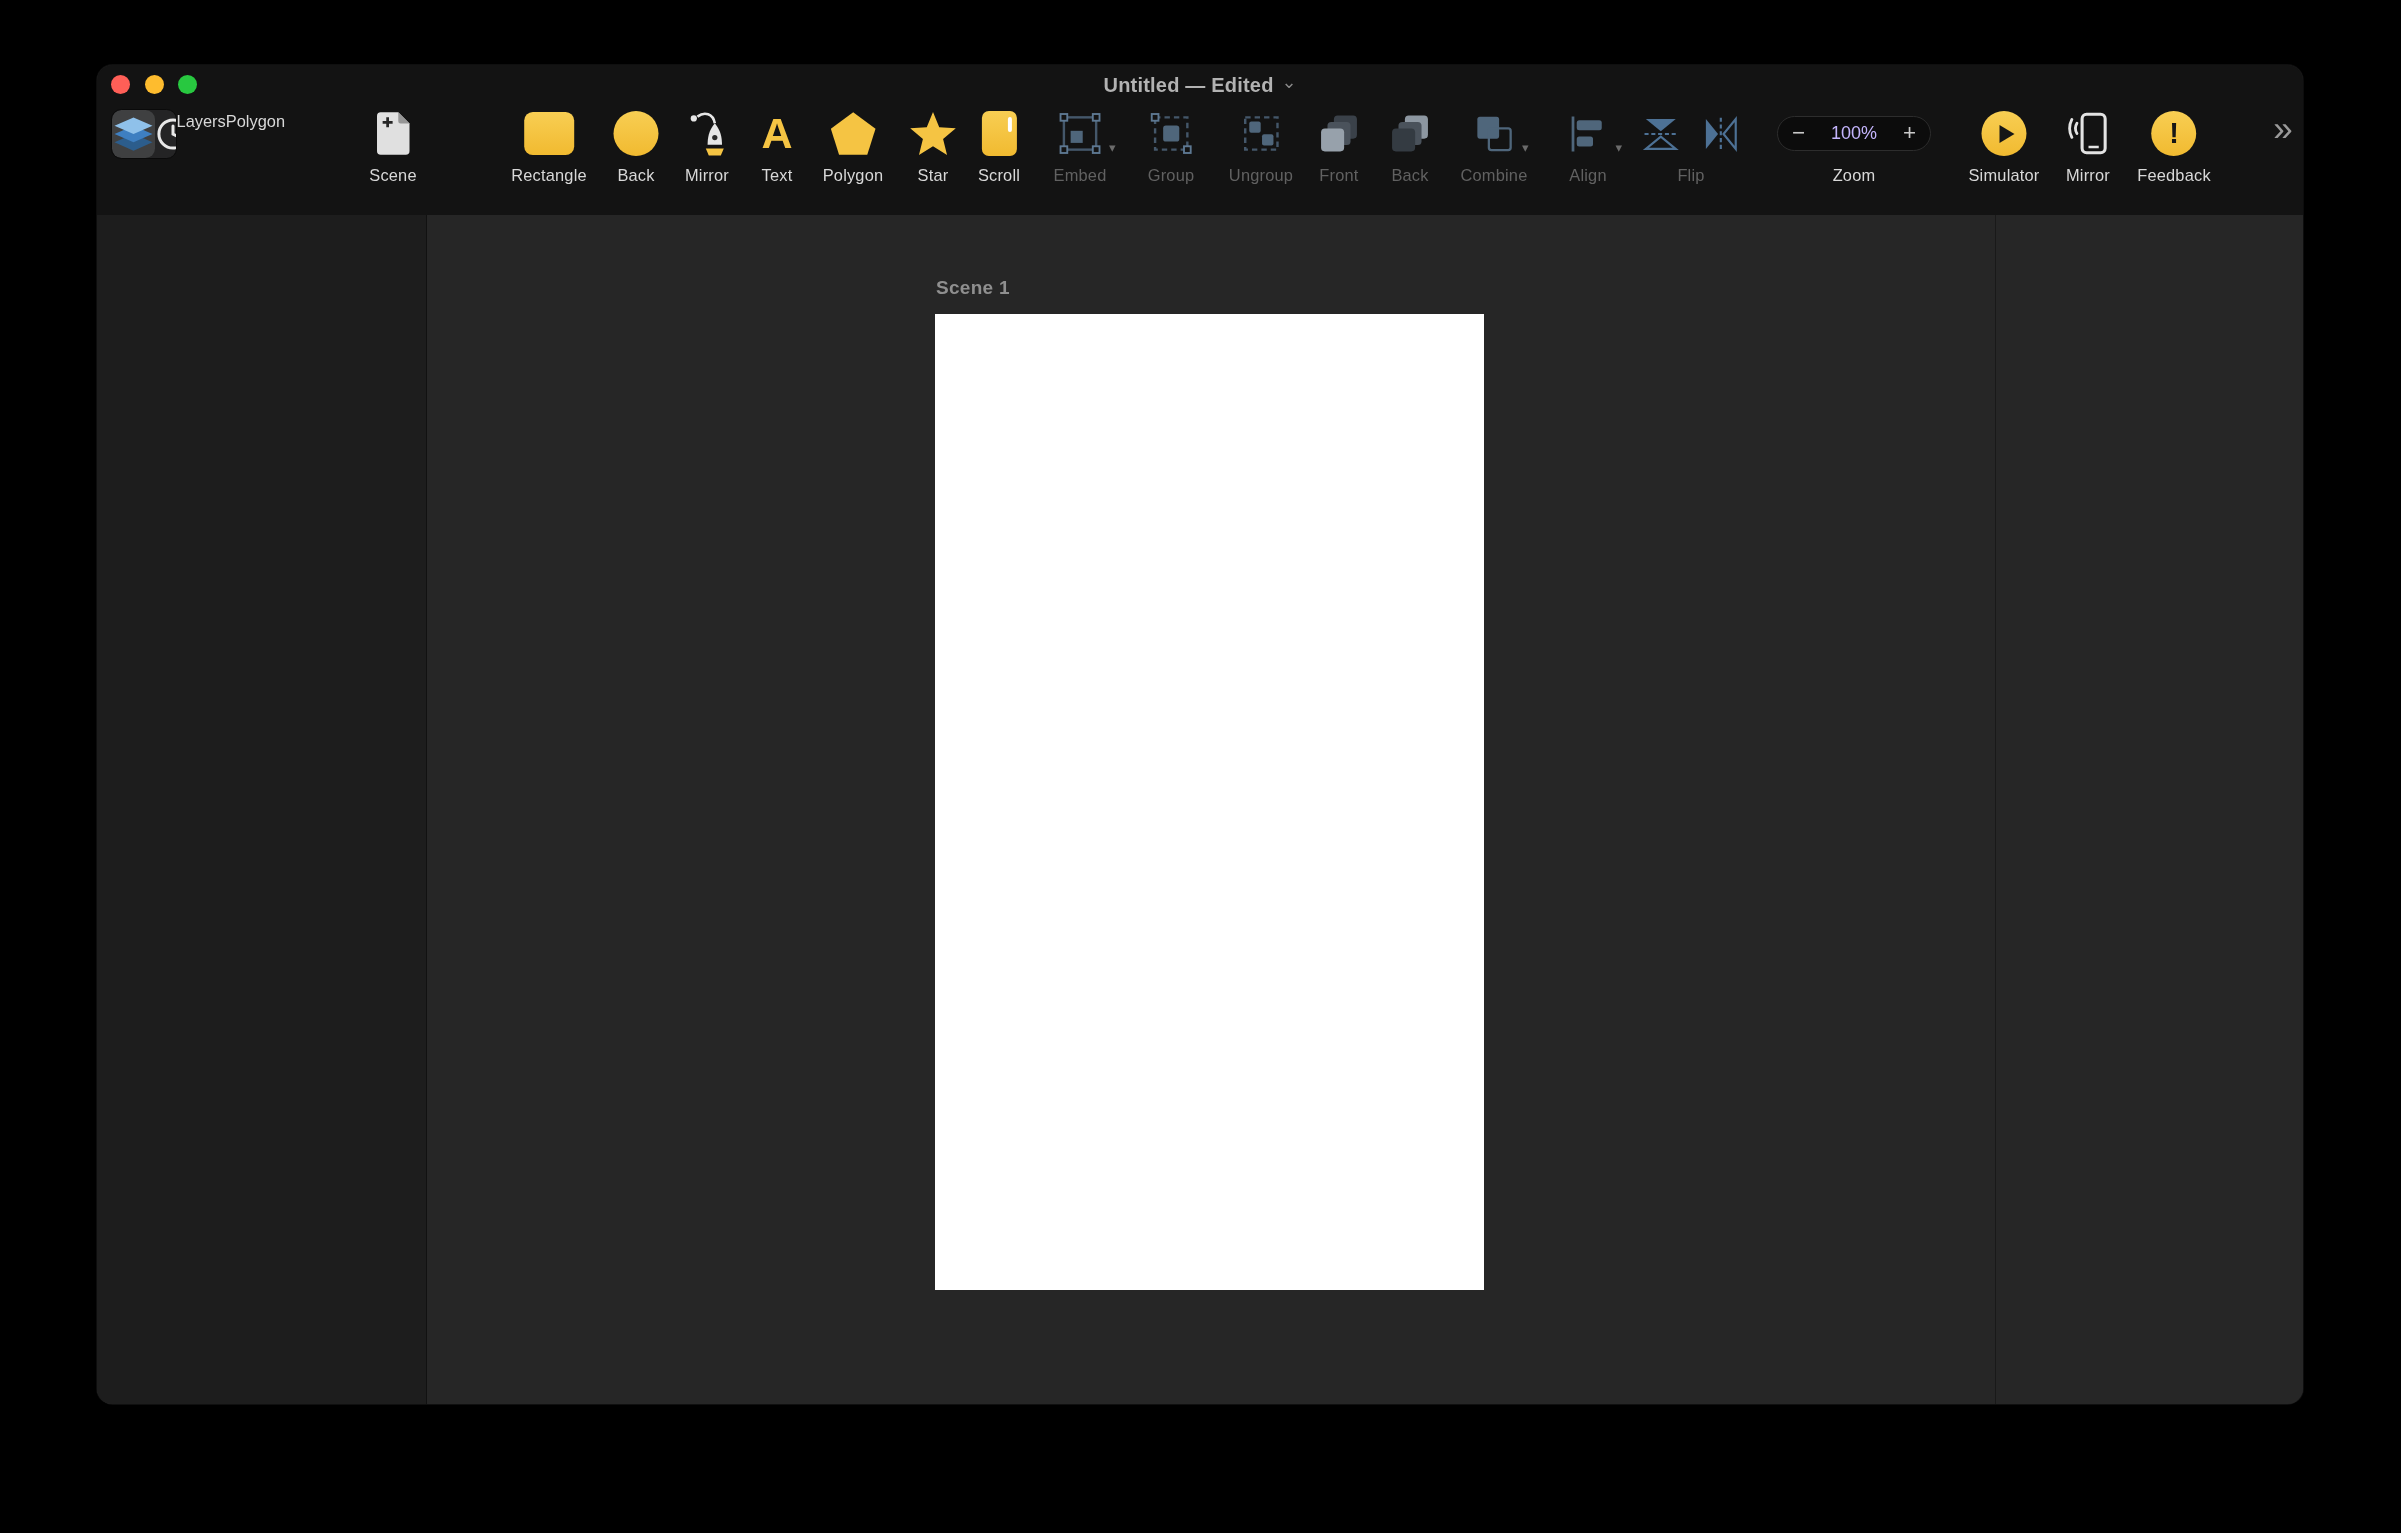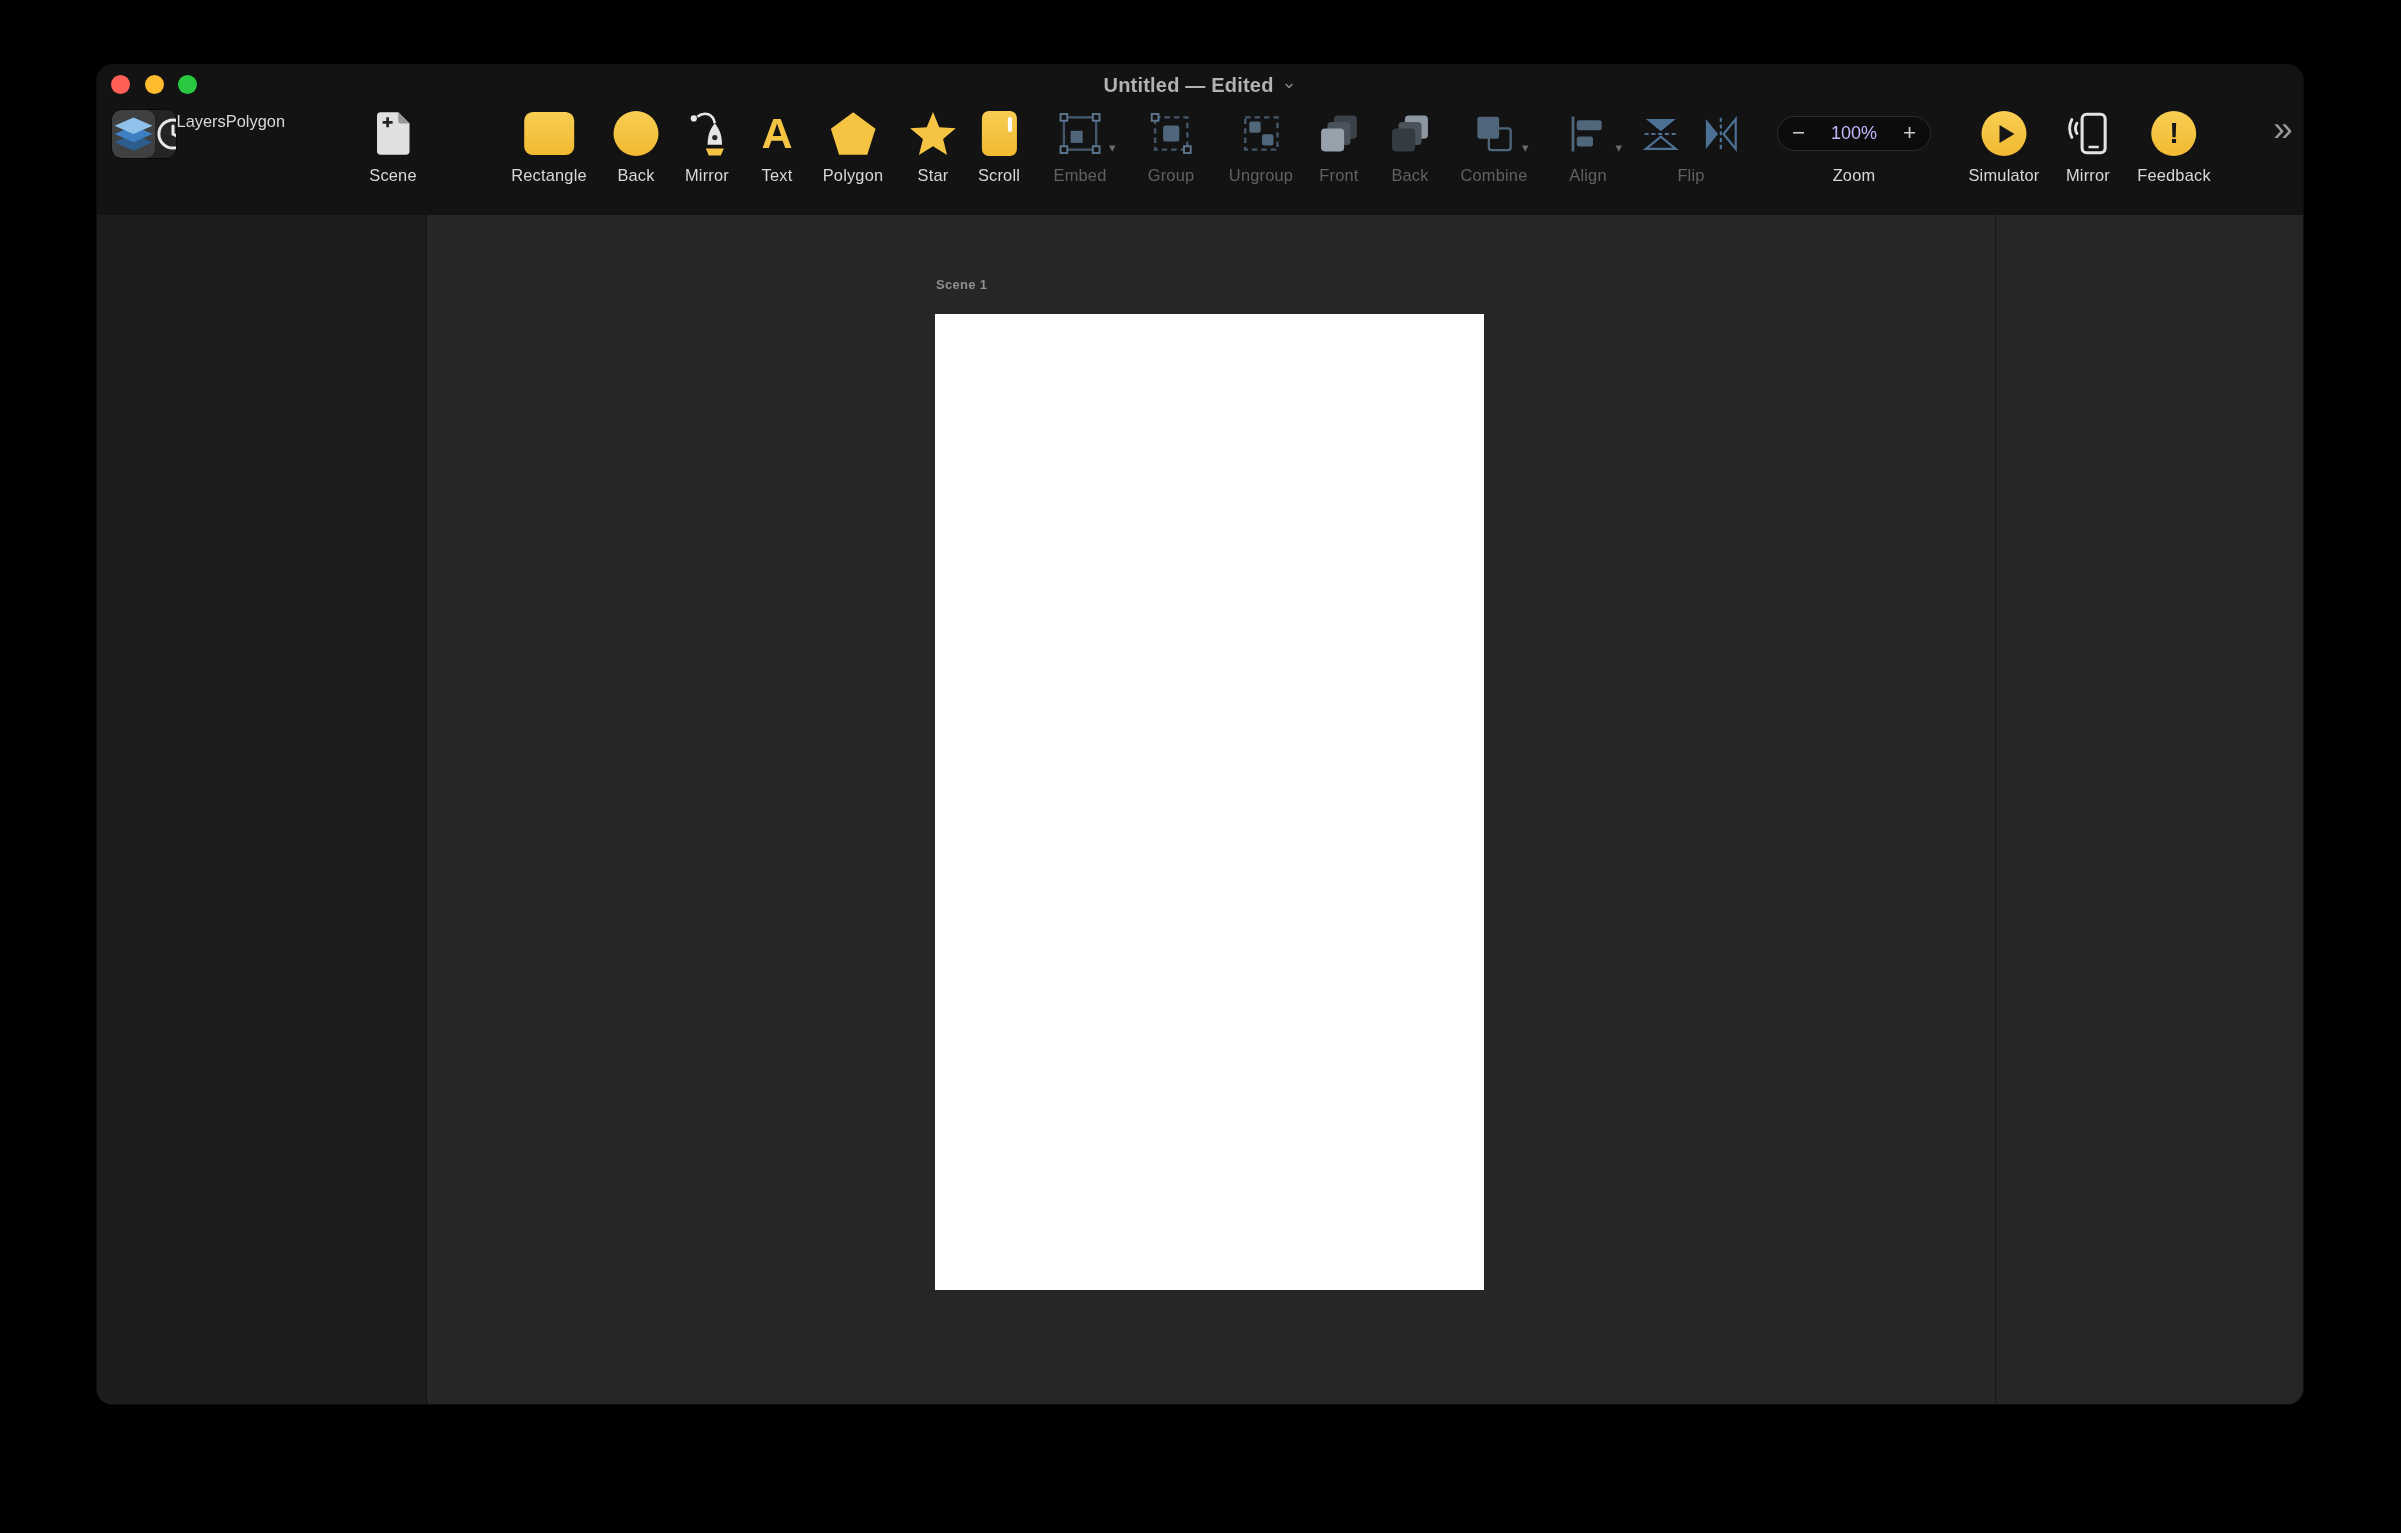--- a/index.html
+++ b/index.html
@@ -119,21 +119,21 @@
   .sidebar {
     position:absolute; left:0; top:0; bottom:0; width:330px;
     background:#1d1d1d; border-right:0.9px solid #111;
   }
   .right-divider {
     position:absolute; left:1898px; top:0; bottom:0; width:0.9px;
     background:#191919;
   }
   .scene-label {
     position:absolute; left:839px; top:62px;
-    font-size:13px; font-weight:700; color:#8f8f8f; letter-spacing:0.3px;
+    font-size:19px; font-weight:700; color:#8f8f8f; letter-spacing:0.3px;
   }
   .artboard {
     position:absolute; left:838px; top:99px;
     width:549px; height:976px;
     background:#fff;
   }
 </style>
 </head>
 <body>
 

